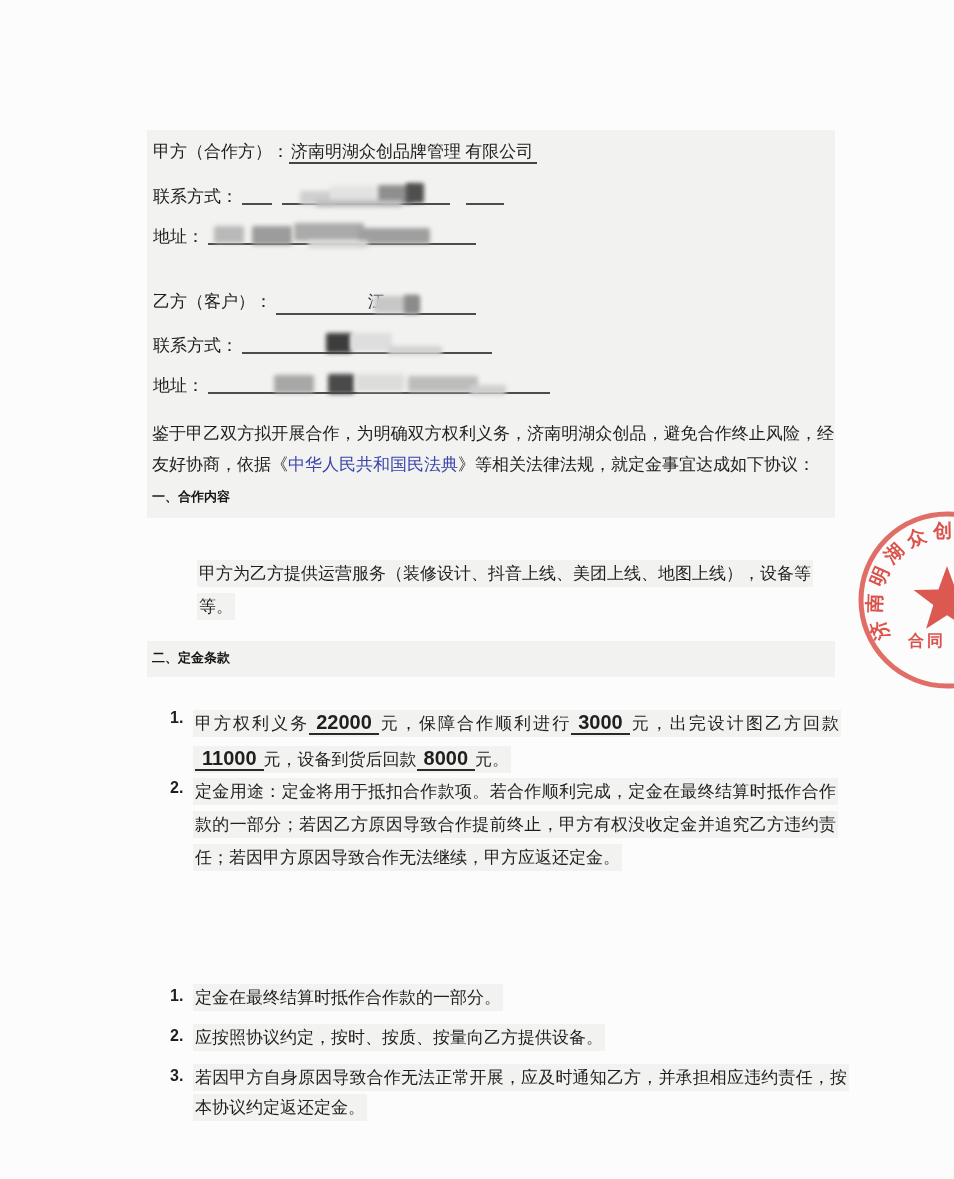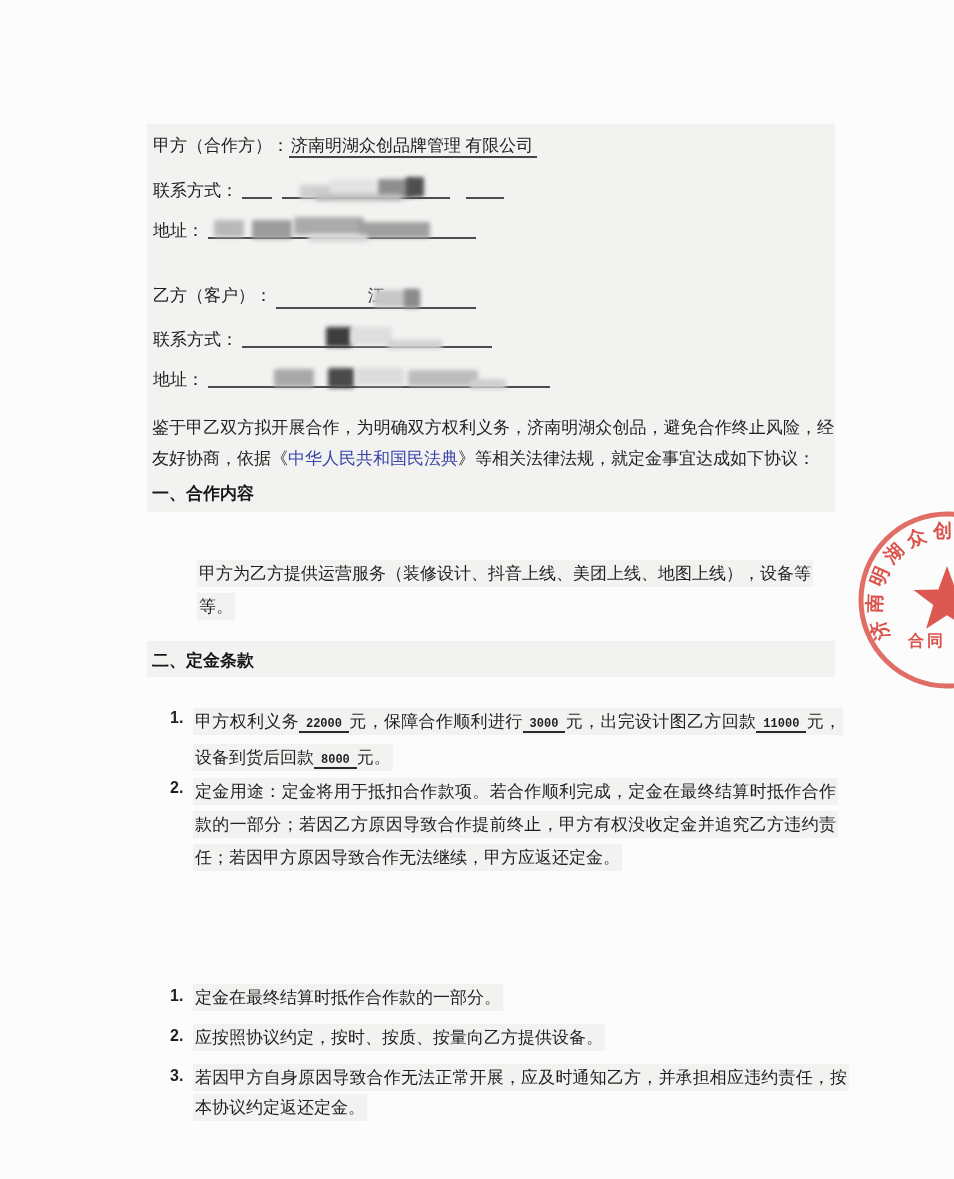--- a/index.html
+++ b/index.html
@@ -15,21 +15,21 @@
   }
   .title{
     position:absolute;top:26px;left:0;width:954px;
     text-align:center;font-size:40px;font-weight:700;
     letter-spacing:3px;color:#161616;margin:0;
   }
   .gray-block{
     position:absolute;left:147px;width:688px;
     background:#f2f2f0;
   }
-  .block-parties{top:124px;height:388px;}
+  .block-parties{top:130px;height:388px;}
   .block-h2{top:641px;height:36px;}
   .block-h3{top:866px;height:78px;}
   .line{
     position:absolute;left:6px;font-size:17px;white-space:nowrap;
     height:24px;line-height:24px;color:#1e1e1e;
   }
   .uname{
     border-bottom:2px solid #454545;padding:0 4px 1px 2px;
   }
   .field{
@@ -39,21 +39,21 @@
   .fieldgap{display:inline-block;width:10px;}
   .blob{
     position:absolute;filter:blur(2px);border-radius:2px;
   }
   .preamble{
     position:absolute;left:5px;top:288px;width:682px;
     font-size:17px;line-height:31px;color:#1f1f1f;text-align:justify;
   }
   .link{color:#3a45ab;cursor:pointer;margin-top:10px;}
   .h-sec{
-    position:absolute;left:5px;font-size:17px;font-weight:700;
+    position:absolute;left:5px;font-size:13px;font-weight:700;
     color:#161616;white-space:nowrap;
   }
   .para-indent{
     position:absolute;left:197px;top:557px;width:632px;
     font-size:17px;line-height:33px;color:#1f1f1f;
   }
   .hl{
     background:#f2f2f0;padding:4px 2px;
     -webkit-box-decoration-break:clone;box-decoration-break:clone;
   }
@@ -66,22 +66,22 @@
     font-family:"Liberation Sans","DejaVu Sans",sans-serif;
     font-size:16px;font-weight:700;
   }
   .li-text{
     margin-left:23px;line-height:34px;text-align:justify;
   }
   .li-text2{line-height:33px;}
   .li-text3{line-height:30px;}
   .amt{
     font-weight:700;border-bottom:2px solid #2b2b2b;
-    padding:0 7px;font-family:Liberation Mono, monospace;
-    font-size:12px;
+    padding:0 7px;font-family:Liberation Sans, sans-serif;
+    font-size:20px;
   }
   .stamp{
     position:absolute;left:835px;top:488px;width:224px;height:224px;
     pointer-events:none;
   }
 </style>
 </head>
 <body>
 
 <div class="page">

